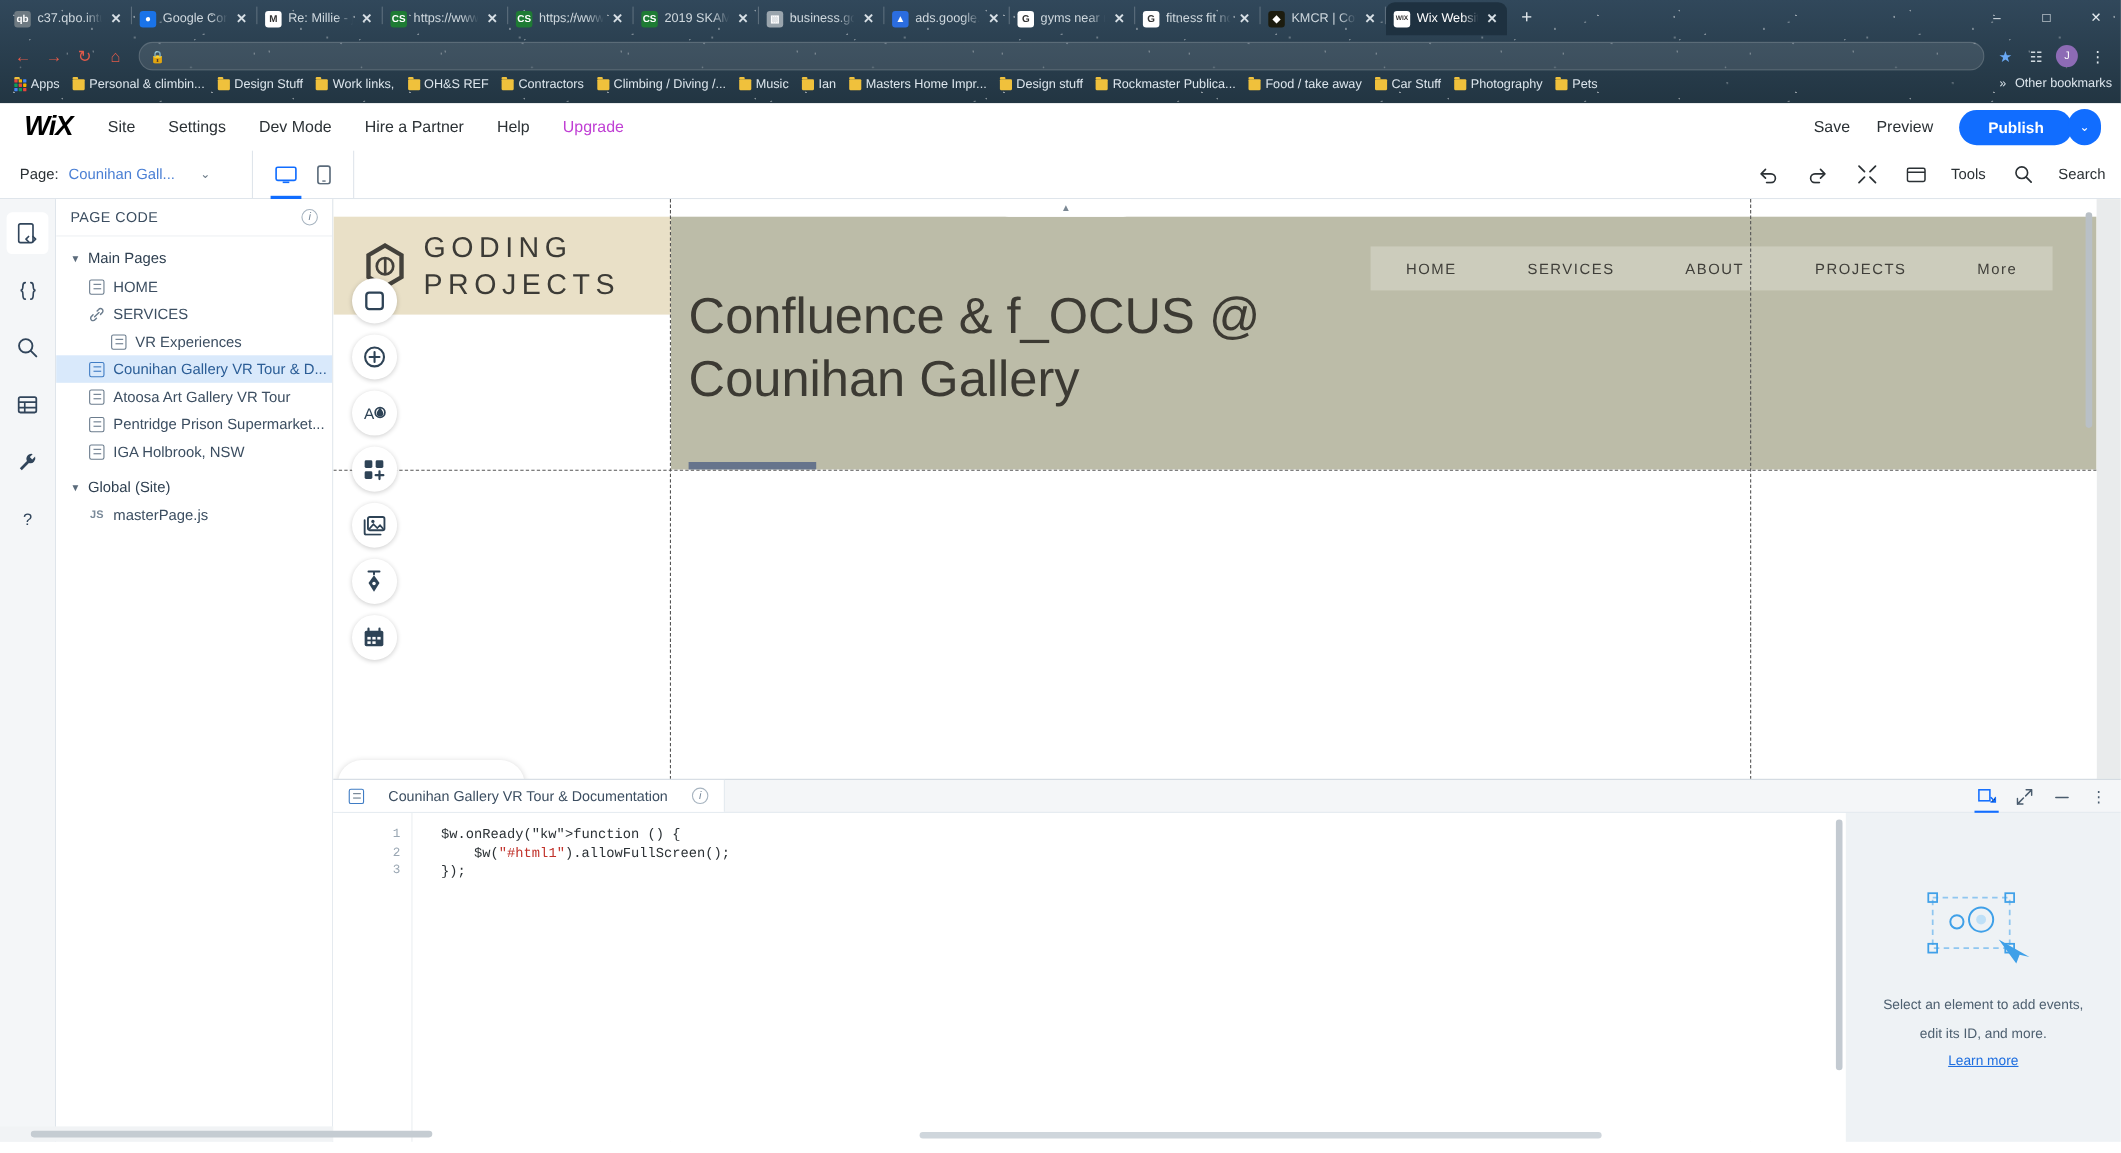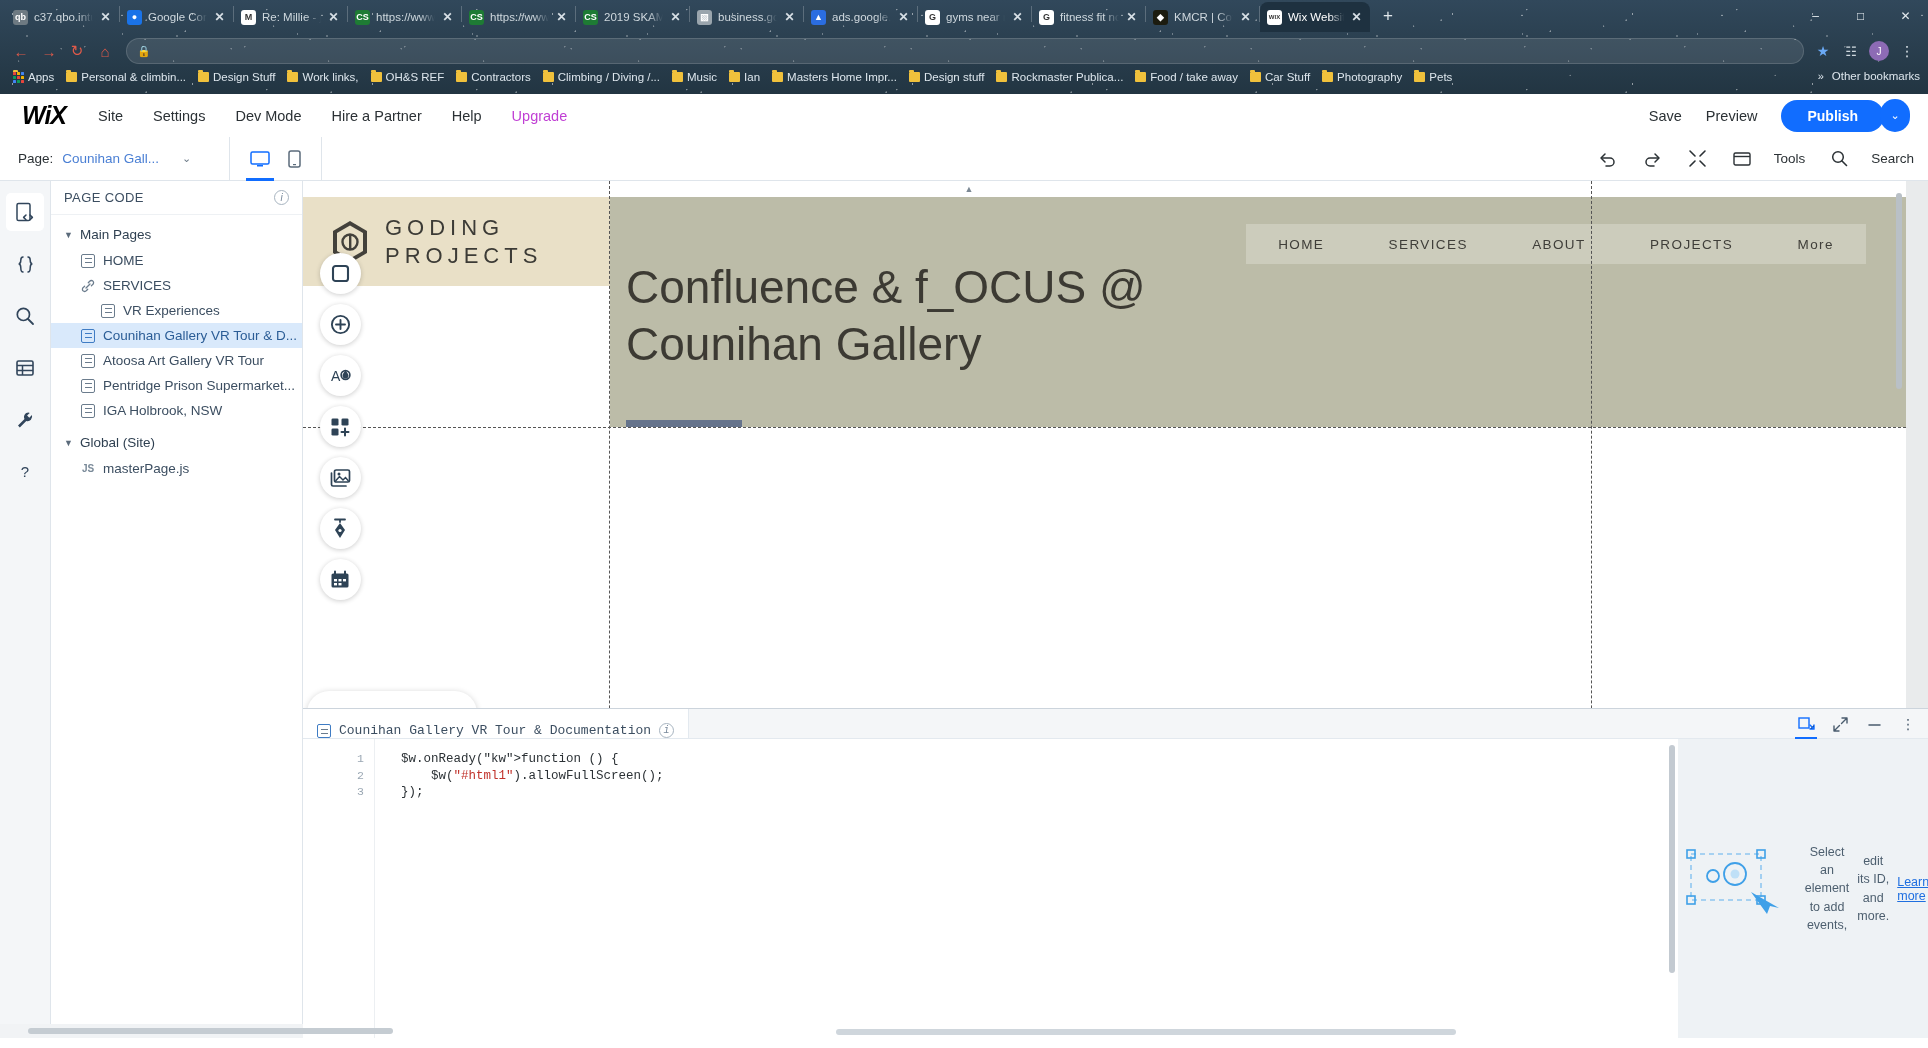--- a/index.html
+++ b/index.html
@@ -260,21 +260,21 @@
   
   #siteheader { position: absolute; left: 0; top: 0; right: 0; height: 230px; }
   #logoband {
     position: absolute; left: 0; top: 0; width: 307px; height: 89px;
     background: #e9e0c7; display: flex; align-items: center; gap: 14px; padding-left: 26px;
   }
   #logomark {
     width: 42px; height: 46px; flex: 0 0 42px; position: relative;
   }
   #logotext {
-    font-family: "Liberation Sans", sans-serif; font-size: 22px; letter-spacing: 5px;
+    font-family: "Liberation Sans", sans-serif; font-size: 26px; letter-spacing: 5px;
     color: #3c3b36; line-height: 1.25; font-weight: 400;
   }
   #herosection {
     position: absolute; left: 307px; top: 0; right: 0; height: 230px; background: #bcbca8;
   }
   #navpill {
     position: absolute; right: 40px; top: 27px; height: 40px; width: 620px;
     background: #ccccbc; display: flex; align-items: center; justify-content: space-around;
     color: #3f3e39; font-size: 13.5px; letter-spacing: 1.4px;
   }
@@ -366,23 +366,23 @@
   
   #editor {
     position: absolute; left: 303px; right: 0; bottom: 0; height: 330px;
     background: #fff; border-top: 1px solid #ccd4dc; z-index: 12;
   }
   #editor-tabbar {
     height: 30px; display: flex; align-items: stretch; background: #f4f6f8;
     border-bottom: 1px solid #e3e9ef; position: relative;
   }
   #editor-tab {
-    display: flex; align-items: flex-end; gap: 8px; padding: 0 14px;
+    display: flex; align-items: center; gap: 22px; padding: 0 14px;
     background: #fff; border-right: 1px solid #e3e9ef;
-    font-size: 13px; color: #3c4e61; font-family: Liberation Mono, monospace;
+    font-size: 13px; color: #3c4e61;
   }
   #editor-actions {
     position: absolute; right: 4px; top: 0; height: 30px;
     display: flex; align-items: center; gap: 2px;
   }
   .eabtn {
     width: 32px; height: 30px; display: flex; align-items: center;
     justify-content: center; color: #4a5c6e; font-size: 14px;
   }
   .eabtn.active { color: #116dff; position: relative; }
@@ -403,21 +403,21 @@
   .str { color: #c1322b; }
   #editor-scroll {
     position: absolute; right: 252px; top: 36px; bottom: 6px; width: 8px;
   }
   #editor-scroll .thumb {
     position: absolute; left: 1px; top: 0; width: 6px; height: 228px;
     background: #c3cad1; border-radius: 3px;
   }
   #editor-side {
     position: absolute; right: 0; top: 30px; bottom: 0; width: 250px;
-    background: #eef2f5; display: flex; 
+    background: #eef2f5; display: flex; flex-direction: column;
     align-items: center; justify-content: center; gap: 8px; padding: 0 22px;
   }
   #sideillus { width: 120px; height: 80px; margin-bottom: 10px; }
   #editor-side .hint {
     font-size: 12.5px; color: #4d5f6f; text-align: center; line-height: 1.45;
   }
   #editor-side .learn { font-size: 12.5px; color: #1f6fe0; text-decoration: underline; }
 
   
   #bottomscroll {

